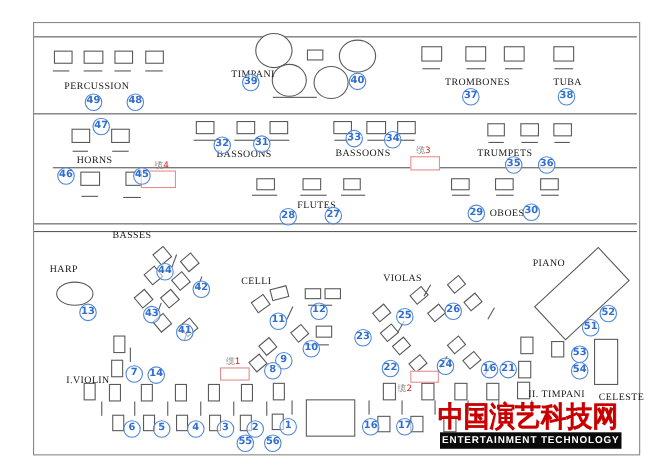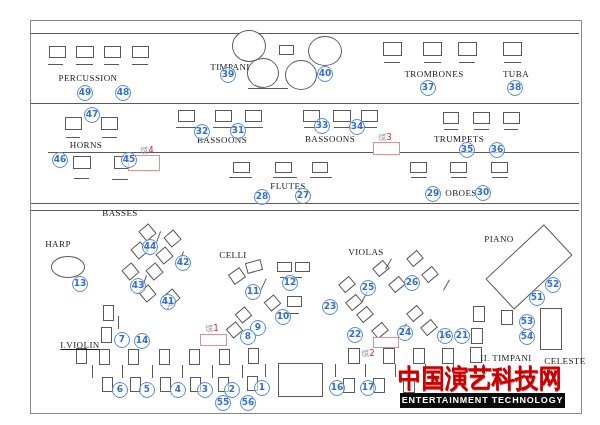--- a/index.html
+++ b/index.html
@@ -191,21 +191,21 @@
       <div class="lbl" style="left: 222px; top: 140px;">BASSOONS</div>
       <div class="lbl" style="left: 330px; top: 139px;">BASSOONS</div>
       <div class="lbl" style="left: 459px; top: 139px;">TRUMPETS</div>
       <div class="lbl" style="left: 288px; top: 186px;">FLUTES</div>
       <div class="lbl" style="left: 461px; top: 193px;">OBOES</div>
       <div class="lbl" style="left: 120px; top: 213px;">BASSES</div>
       <div class="lbl" style="left: 58px; top: 244px;">HARP</div>
       <div class="lbl" style="left: 233px; top: 255px;">CELLI</div>
       <div class="lbl" style="left: 366px; top: 252px;">VIOLAS</div>
       <div class="lbl" style="left: 499px; top: 239px;">PIANO</div>
-      <div class="lbl" style="left: 80px; top: 345px; text-decoration: underline;">I.VIOLIN</div>
+      <div class="lbl" style="left: 80px; top: 345px;">I.VIOLIN</div>
       <div class="lbl" style="left: 506px; top: 358px;">II. TIMPANI</div>
       <div class="lbl" style="left: 565px; top: 361px; font-family: Liberation Serif, serif;">CELESTE</div>
       <div class="cbox" style="left: 200px; top: 334px; width: 27px; height: 12px;"></div>
       <div class="clbl" style="left: 212px; top: 328px;"><span class="pfx">缆</span><span class="cnum">1</span></div>
       <div class="cbox" style="left: 373px; top: 337px; width: 26px; height: 11px;"></div>
       <div class="clbl" style="left: 368px; top: 353px;"><span class="pfx">缆</span><span class="cnum">2</span></div>
       <div class="cbox" style="left: 373px; top: 142px; width: 27px; height: 13px;"></div>
       <div class="clbl" style="left: 385px; top: 137px;"><span class="pfx">缆</span><span class="cnum">3</span></div>
       <div class="cbox" style="left: 128px; top: 155px; width: 32px; height: 16px;"></div>
       <div class="clbl" style="left: 147px; top: 150px;"><span class="pfx">缆</span><span class="cnum">4</span></div>

